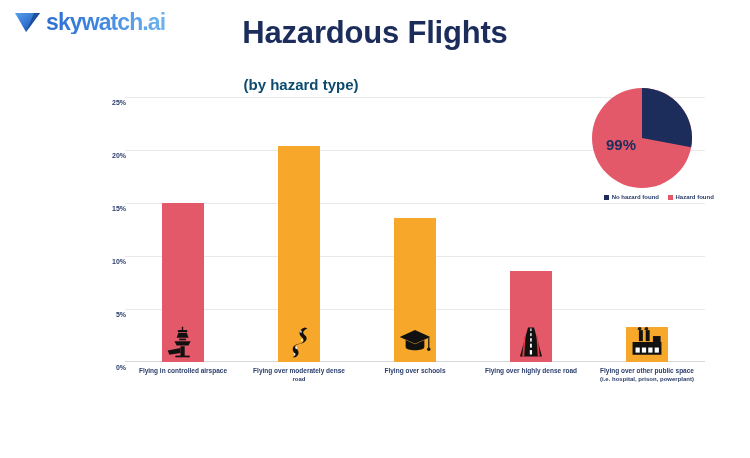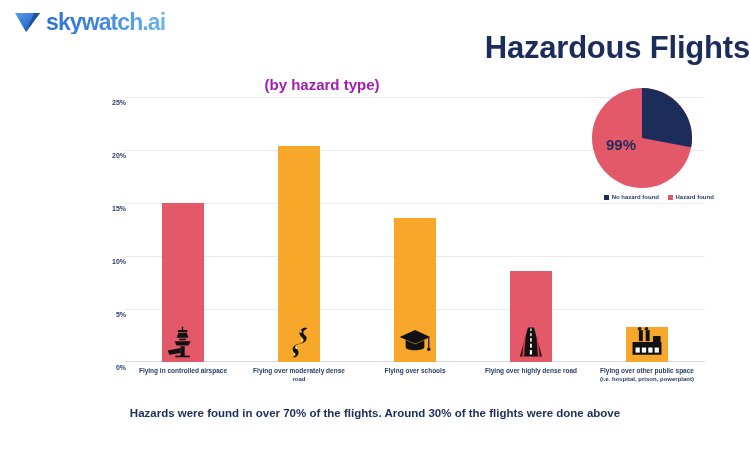--- a/index.html
+++ b/index.html
@@ -41,38 +41,37 @@
     -webkit-background-clip: text;
     background-clip: text;
     color: #3b7fd4;
     -webkit-text-fill-color: transparent;
   }
 
   
   #title {
     position: absolute;
     left: 0;
-    top: 30px;
+    top: 15px;
     width: 750px;
-    text-align: right;
+    text-align: center;
     font-size: 31px;
     font-weight: bold;
     color: #1c2d5c;
     letter-spacing: -0.2px;
   }
   #subtitle {
     position: absolute;
     left: 0;
     top: 76px;
     width: 602px;
     text-align: center;
     font-size: 15px;
     font-weight: bold;
-    color: #a21caf;
-    margin-left: 21px;
+    color: #0c4a6e;
   }
 
   
   #plot {
     position: absolute;
     left: 100px;
     top: 92px;
     width: 610px;
     height: 272px;
   }
@@ -355,14 +354,13 @@
         <span>No hazard found</span>
       </div>
       <div class="legend-item">
         <span class="legend-swatch" style="background: rgb(228, 89, 106);"></span>
         <span>Hazard found</span>
       </div>
     </div>
 </div>
 
 <div id="caption">
-    <div>Hazards were found in over 70% of the flights. Around 30% of the flights were done above</div>
   </div>
 
 </body></html>

